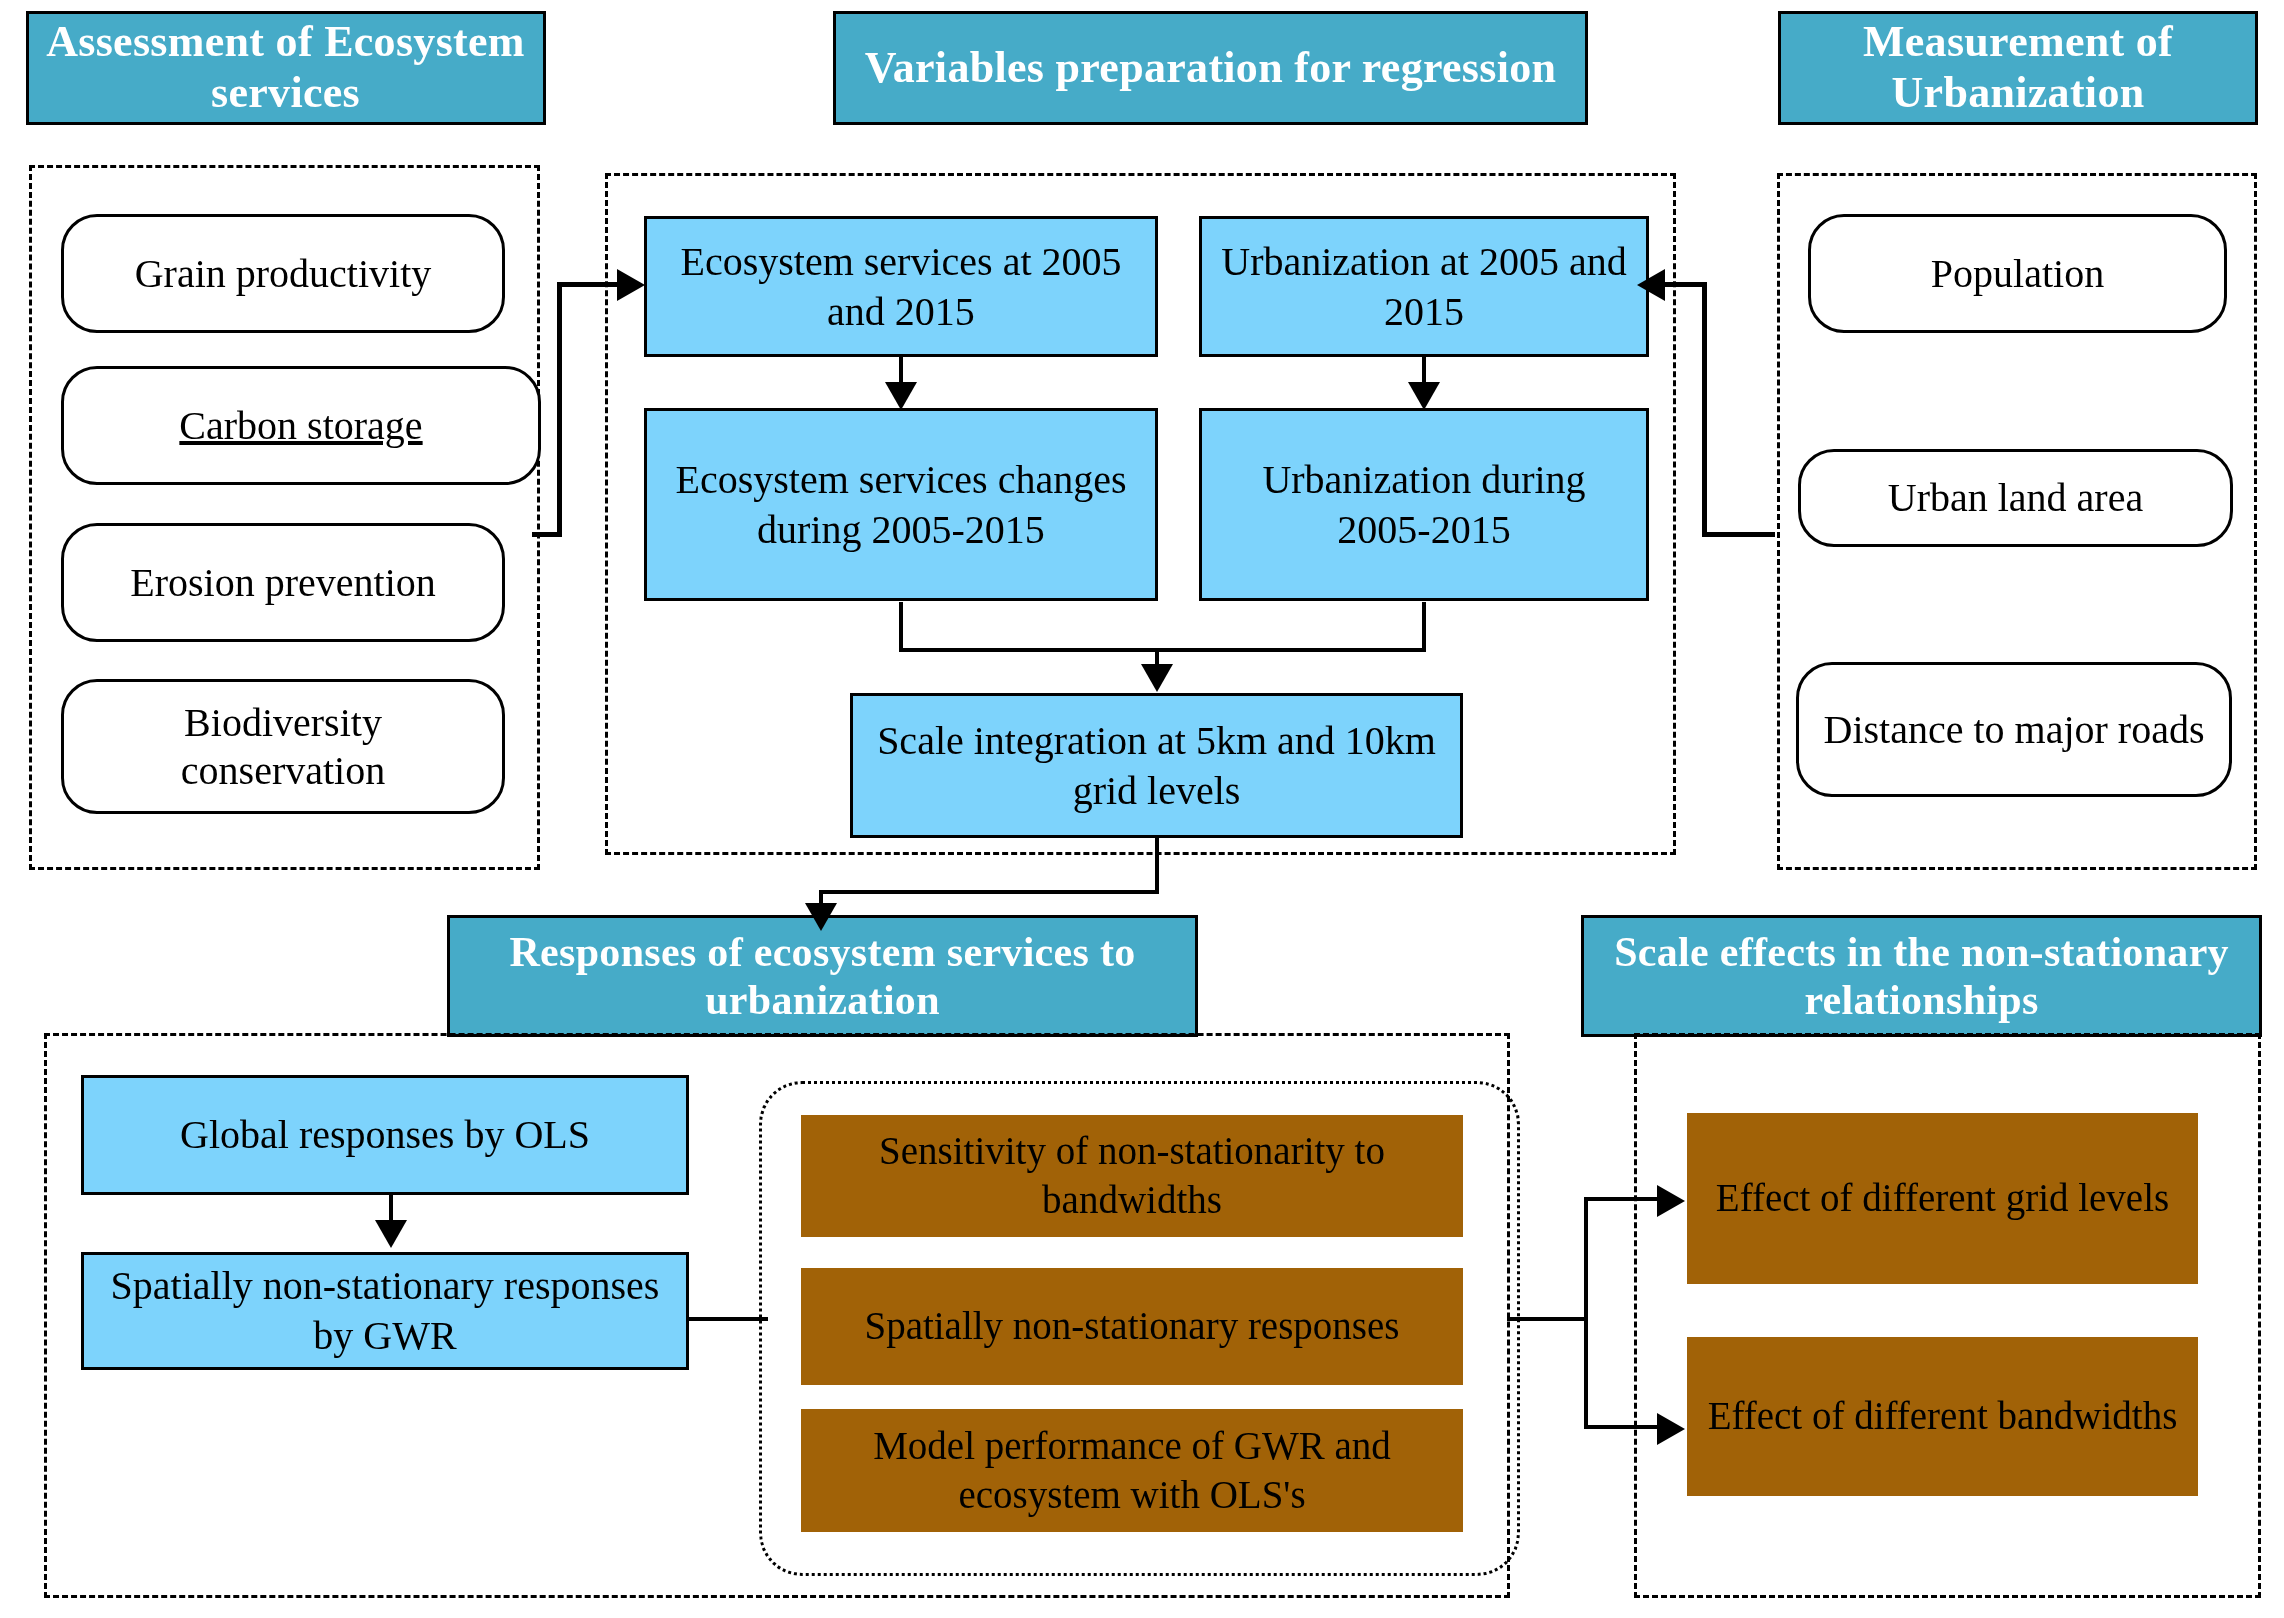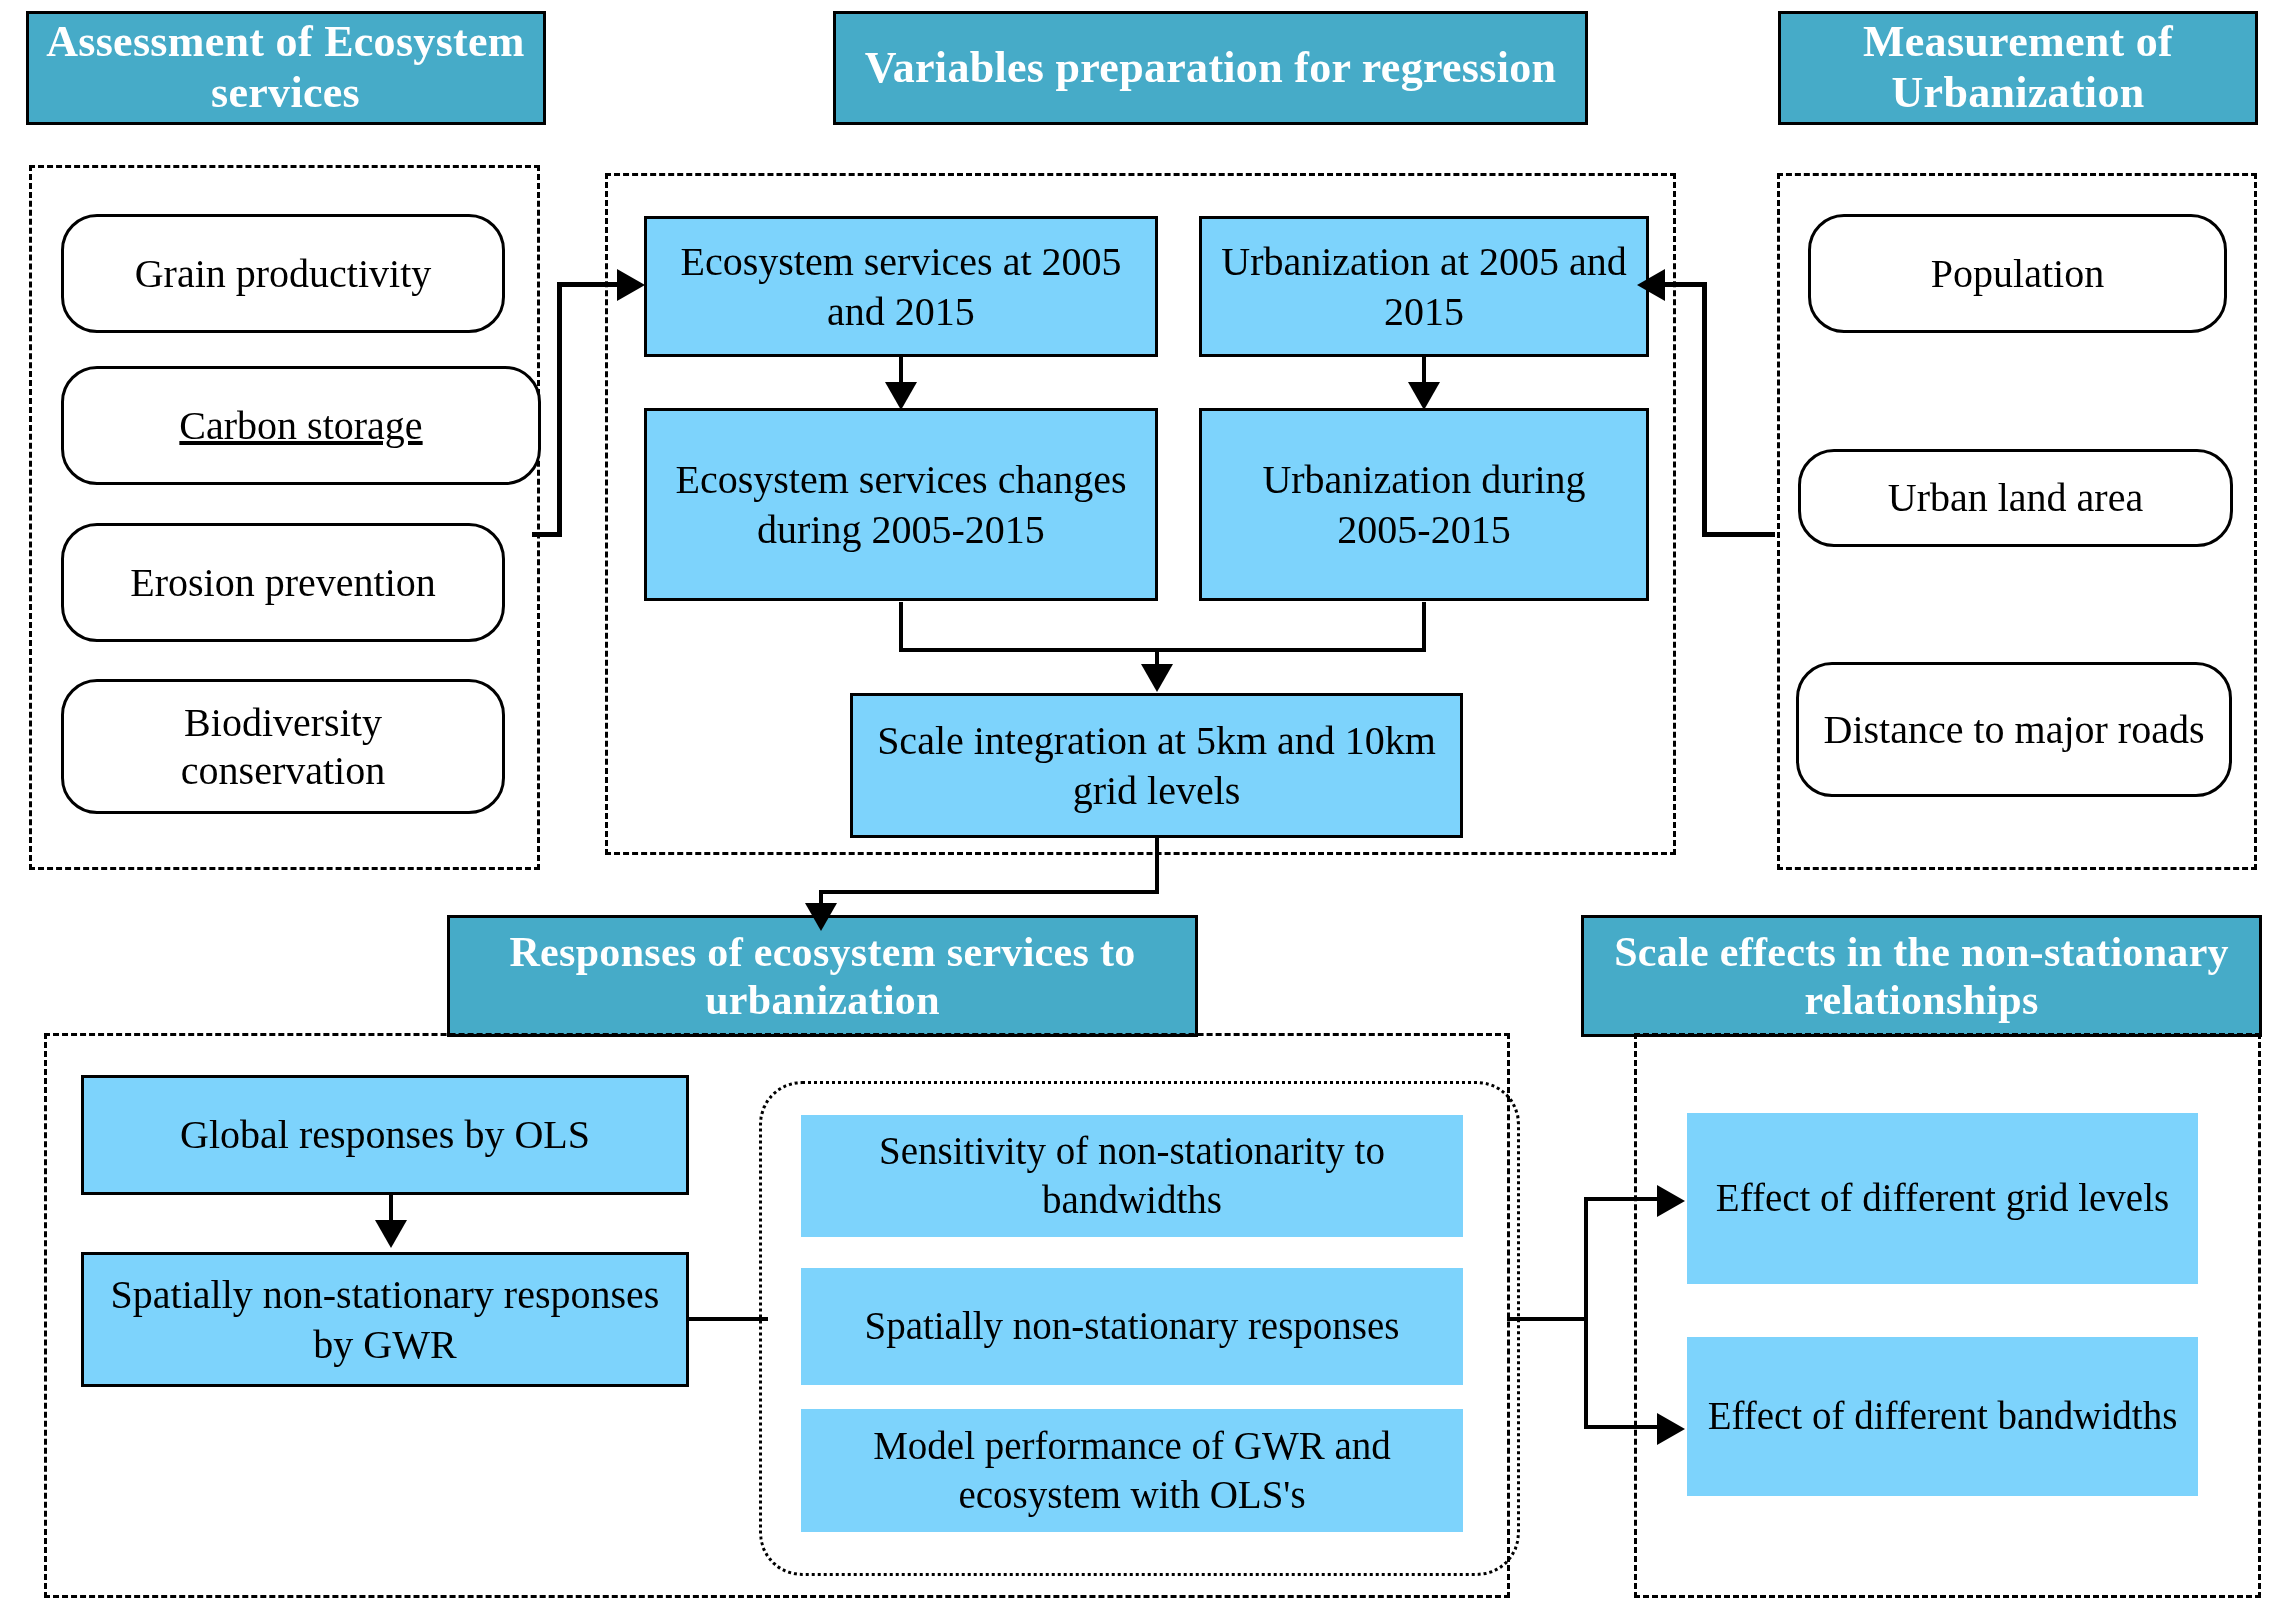--- a/index.html
+++ b/index.html
@@ -61,21 +61,21 @@
     background:#7dd3fc;
     display:flex;
     align-items:center;
     justify-content:center;
     text-align:center;
     box-sizing:border-box;
     line-height:1.25;
   }
   .orange{
     position:absolute;
-    background:#7dd3fc;
+    background:#a16207;
     display:flex;
     align-items:center;
     justify-content:center;
     text-align:center;
     box-sizing:border-box;
     line-height:1.25;
   }
   
   .ln{position:absolute;background:#000;}
   .ah{  
@@ -142,21 +142,21 @@
   <div class="rect" style="left:1199px;top:216px;width:450px;height:141px;font-size:40px;padding:0 17px;">Urbanization at 2005 and 2015</div>
 
   <div class="rect" style="left:644px;top:408px;width:514px;height:193px;font-size:40px;padding:0 16px;">Ecosystem services changes during 2005-2015</div>
 
   <div class="rect" style="left:1199px;top:408px;width:450px;height:193px;font-size:40px;padding:0 16px;">Urbanization during 2005-2015</div>
 
   <div class="rect" style="left:850px;top:693px;width:613px;height:145px;font-size:40px;padding:0 20.7px;">Scale integration at 5km and 10km grid levels</div>
 
   <div class="rect" style="left:81px;top:1075px;width:608px;height:120px;font-size:40px;">Global responses by OLS</div>
 
-  <div class="rect" style="left:81px;top:1252px;width:608px;height:135px;font-size:40px;padding:0 16px;">Spatially non-stationary responses by GWR</div>
+  <div class="rect" style="left:81px;top:1252px;width:608px;height:118px;font-size:40px;padding:0 16px;">Spatially non-stationary responses by GWR</div>
 
   <div class="dotbox" style="left:759px;top:1081px;width:761px;height:495px;"></div>
 
   <div class="orange" style="left:801px;top:1115px;width:662px;height:122px;font-size:39px;padding:0 14.6px;">Sensitivity of non-stationarity to bandwidths</div>
 
   <div class="orange" style="left:801px;top:1268px;width:662px;height:117px;font-size:39px;padding:0 14.6px;">Spatially  non-stationary responses</div>
 
   <div class="orange" style="left:801px;top:1409px;width:662px;height:123px;font-size:39px;padding:0 14.6px;">Model performance of GWR and ecosystem with OLS's</div>
 
   <div class="orange" style="left:1687px;top:1113px;width:511px;height:171px;font-size:39px;padding:0 14.6px;">Effect of different grid levels</div>

